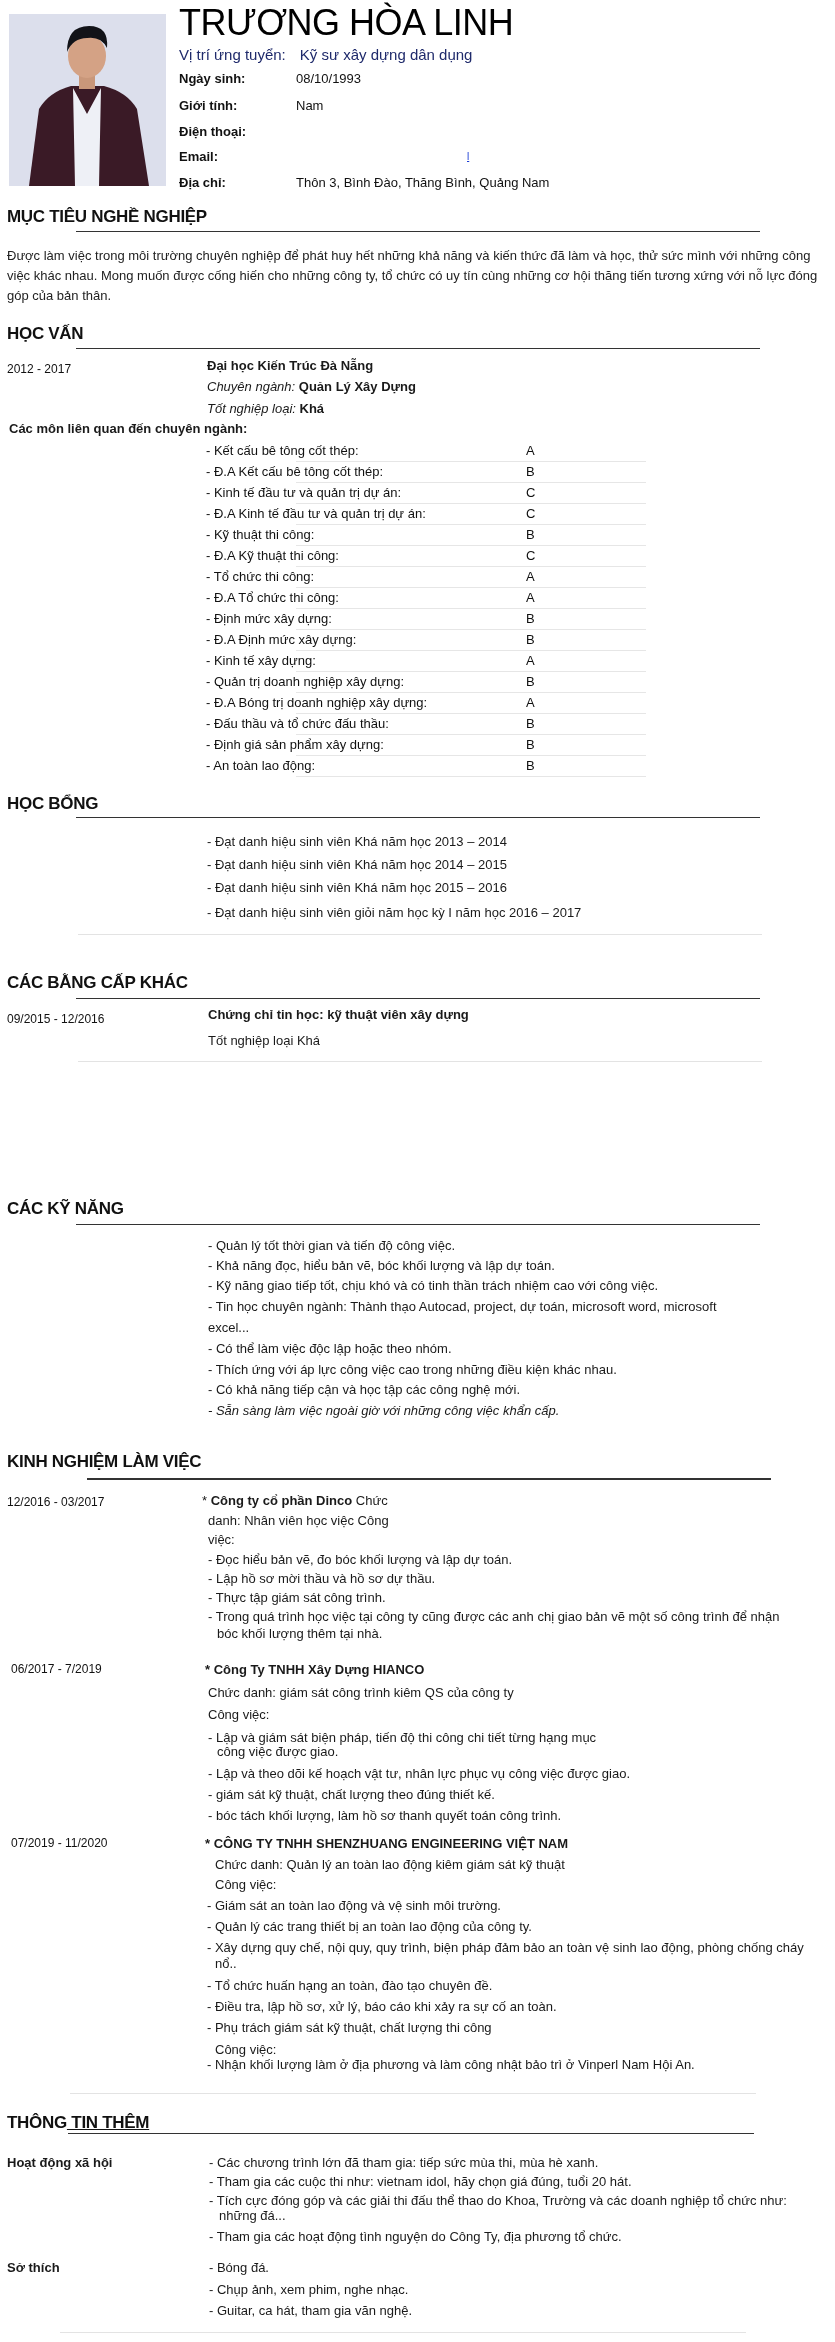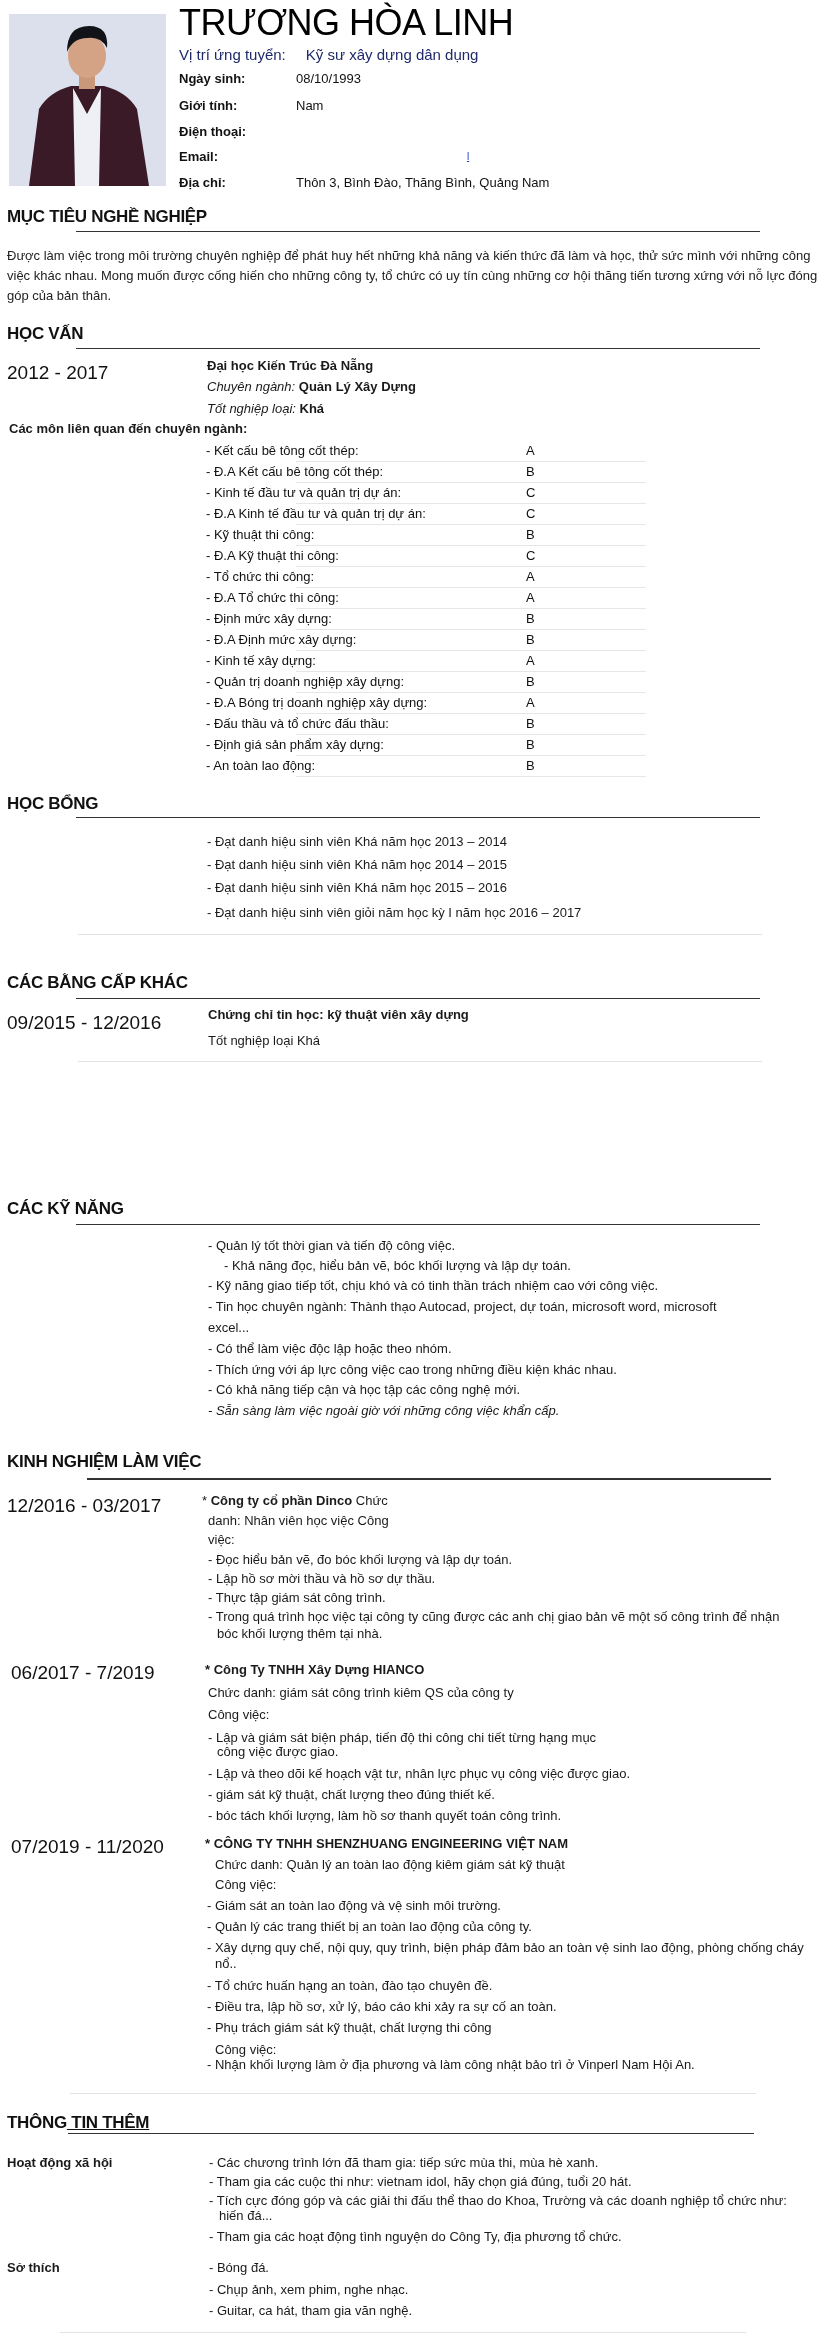--- a/index.html
+++ b/index.html
@@ -2,29 +2,29 @@
 <html><head>
 <meta charset="utf-8">
 <style>
   html, body { margin:0; padding:0; background:#ffffff; }
   body { width:835px; height:2342px; position:relative; overflow:hidden;
          font-family:"Liberation Sans", sans-serif; color:#111; font-size:13px; }
   .abs { position:absolute; }
   .photo { left:9px; top:14px; width:157px; height:172px; background:#d9dbe8; overflow:hidden; }
   .name { left:179px; top:2px; font-size:36px; color:#000; letter-spacing:-0.5px; white-space:nowrap; }
   .position { left:179px; top:46px; font-size:15px; color:#1f2a6b; white-space:nowrap; }
-  .position .pos-val { margin-left:20px; }
+  .position .pos-val { margin-left:14px; }
   .info-label { left:179px; font-weight:bold; font-size:13px; white-space:nowrap; }
   .info-val { left:296px; font-size:13px; white-space:nowrap; }
   .email-link { color:#1a3cd6; text-decoration:underline; }
   .sec-title { left:7px; font-size:17px; font-weight:bold; color:#111; white-space:nowrap; letter-spacing:-0.3px; }
   .sec-line { height:1px; background:#333; }
   .thin-line { height:1px; background:#e3e3e3; }
   .para { left:7px; width:825px; font-size:13px; line-height:20px; color:#222; }
-  .date { left:7px; font-size:19px; white-space:nowrap; }
+  .date { left:7px; font-size:12px; white-space:nowrap; }
   .txt { font-size:13px; white-space:nowrap; color:#1a1a1a; }
   .bold { font-weight:bold; }
   .ital { font-style:italic; }
   .course-row { left:206px; width:440px; height:21px; }
   .course-row .c-name { position:absolute; left:0; top:2px; font-size:13px; white-space:nowrap; }
   .course-row .c-grade { position:absolute; left:320px; top:2px; font-size:13px; }
   .course-row .c-line { position:absolute; left:90px; right:0; bottom:0; height:1px; background:#e6e6e6; }
 </style>
 </head>
 <body>
@@ -168,21 +168,21 @@
 <div class="abs sec-title" style="top:973px;">CÁC BẰNG CẤP KHÁC</div>
 <div class="abs sec-line" style="top:998px; left:76px; width:684px;"></div>
 <div class="abs date" style="top:1012px;">09/2015 - 12/2016</div>
 <div class="abs txt bold" style="left:208px; top:1007px;">Chứng chỉ tin học: kỹ thuật viên xây dựng</div>
 <div class="abs txt" style="left:208px; top:1033px;">Tốt nghiệp loại Khá</div>
 <div class="abs thin-line" style="top:1061px; left:78px; width:684px;"></div>
 
 <div class="abs sec-title" style="top:1199px;">CÁC KỸ NĂNG</div>
 <div class="abs sec-line" style="top:1224px; left:76px; width:684px;"></div>
 <div class="abs txt" style="left:208px; top:1238px;">- Quản lý tốt thời gian và tiến độ công việc.</div>
-<div class="abs txt" style="left:224px; top:1258px;">- Khả năng đọc, hiểu bản vẽ, bóc khối lượng và lập dự toán.</div>
+<div class="abs txt" style="left:208px; top:1258px;">- Khả năng đọc, hiểu bản vẽ, bóc khối lượng và lập dự toán.</div>
 <div class="abs txt" style="left:208px; top:1278px;">- Kỹ năng giao tiếp tốt, chịu khó và có tinh thần trách nhiệm cao với công việc.</div>
 <div class="abs txt" style="left:208px; top:1299px;">- Tin học chuyên ngành: Thành thạo Autocad, project, dự toán, microsoft word, microsoft</div>
 <div class="abs txt" style="left:208px; top:1320px;">excel...</div>
 <div class="abs txt" style="left:208px; top:1341px;">- Có thể làm việc độc lập hoặc theo nhóm.</div>
 <div class="abs txt" style="left:208px; top:1362px;">- Thích ứng với áp lực công việc cao trong những điều kiện khác nhau.</div>
 <div class="abs txt" style="left:208px; top:1382px;">- Có khả năng tiếp cận và học tập các công nghệ mới.</div>
 <div class="abs txt" style="left:208px; top:1403px;font-style:italic;">- Sẵn sàng làm việc ngoài giờ với những công việc khẩn cấp.</div>
 
 <div class="abs sec-title" style="top:1452px;">KINH NGHIỆM LÀM VIỆC</div>
 <div class="abs sec-line" style="top:1478px; left:87px; width:684px; height:2px;"></div>
@@ -224,20 +224,20 @@
 
 <div class="abs sec-title" style="top:2113px;">
   <span>THÔNG</span><span style="text-decoration:underline;"> TIN THÊM</span>
 </div>
 <div class="abs sec-line" style="top:2133px; left:68px; width:686px;"></div>
 
 <div class="abs txt bold" style="left:7px; top:2155px;">Hoạt động xã hội</div>
 <div class="abs txt" style="left:209px; top:2155px;">- Các chương trình lớn đã tham gia: tiếp sức mùa thi, mùa hè xanh.</div>
 <div class="abs txt" style="left:209px; top:2174px;">- Tham gia các cuộc thi như: vietnam idol, hãy chọn giá đúng, tuổi 20 hát.</div>
 <div class="abs txt" style="left:209px; top:2193px;">- Tích cực đóng góp và các giải thi đấu thể thao do Khoa, Trường và các doanh nghiệp tổ chức như:</div>
-<div class="abs txt" style="left:219px; top:2208px;">hiến đá...</div>
+<div class="abs txt" style="left:219px; top:2208px;">những đá...</div>
 <div class="abs txt" style="left:209px; top:2229px;">- Tham gia các hoạt động tình nguyện do Công Ty, địa phương tổ chức.</div>
 
 <div class="abs txt bold" style="left:7px; top:2260px;">Sở thích</div>
 <div class="abs txt" style="left:209px; top:2260px;">- Bóng đá.</div>
 <div class="abs txt" style="left:209px; top:2282px;">- Chụp ảnh, xem phim, nghe nhạc.</div>
 <div class="abs txt" style="left:209px; top:2303px;">- Guitar, ca hát, tham gia văn nghệ.</div>
 <div class="abs thin-line" style="top:2332px; left:60px; width:686px;"></div>
 
 </body></html>

